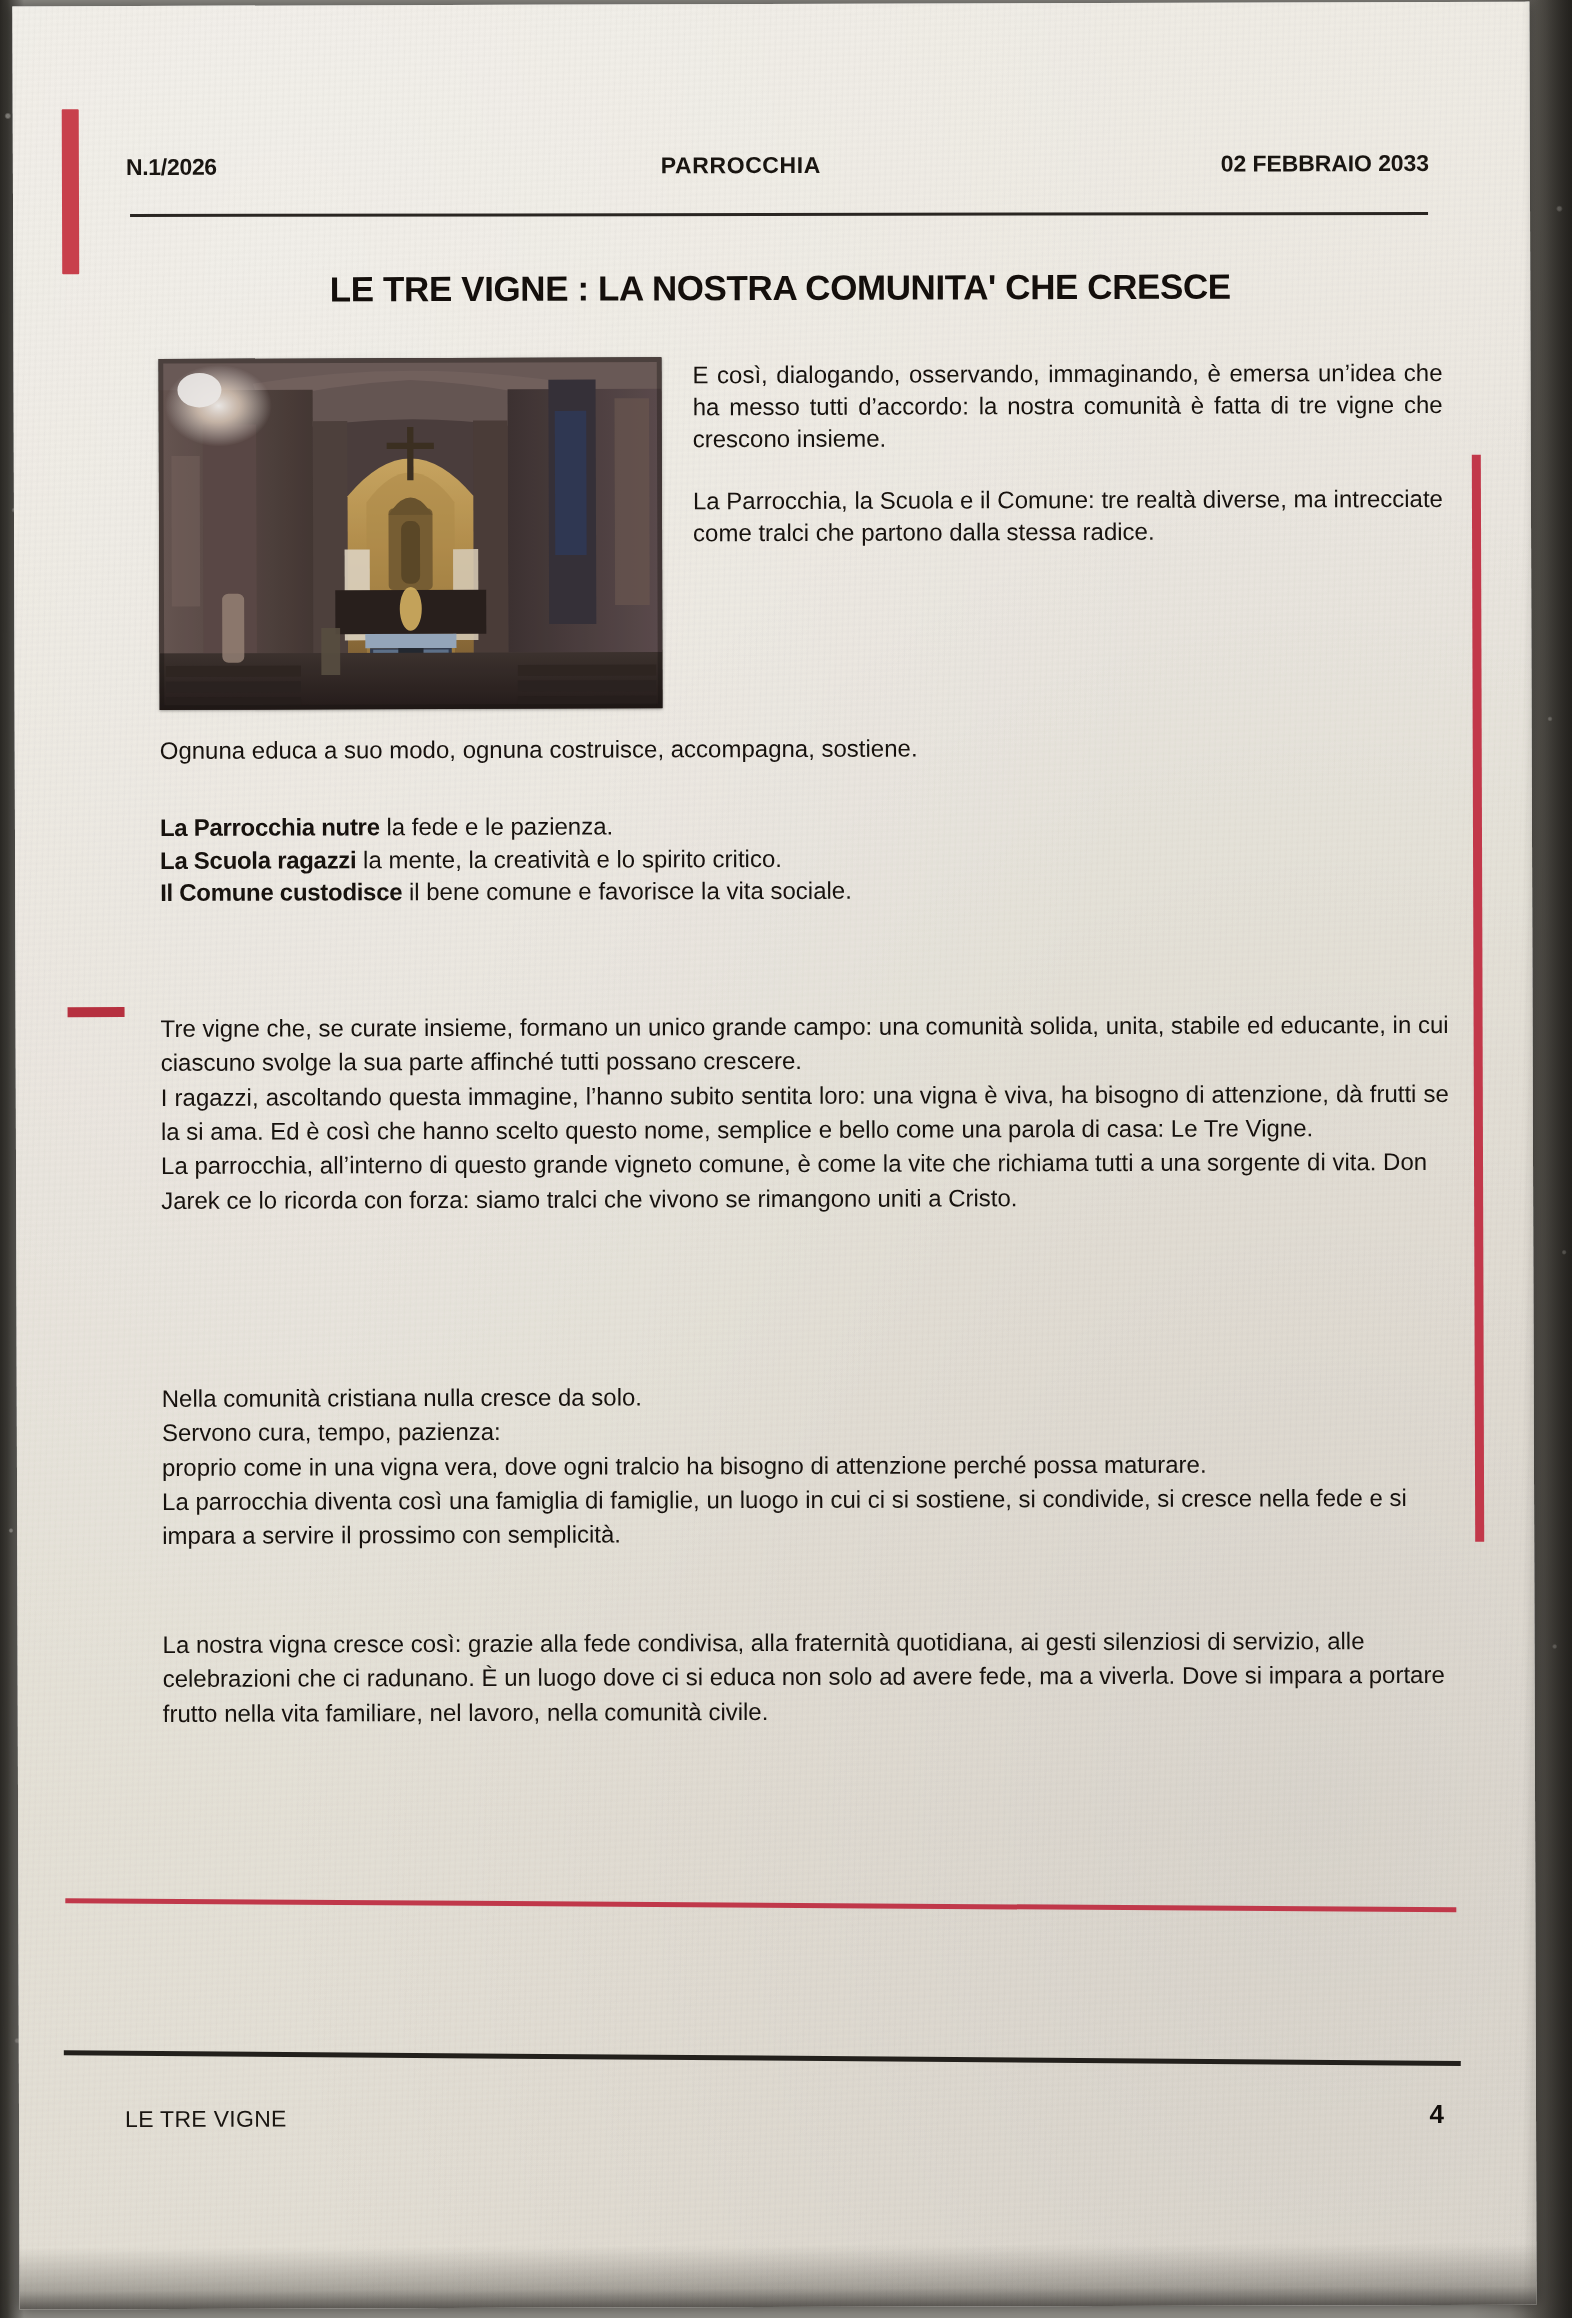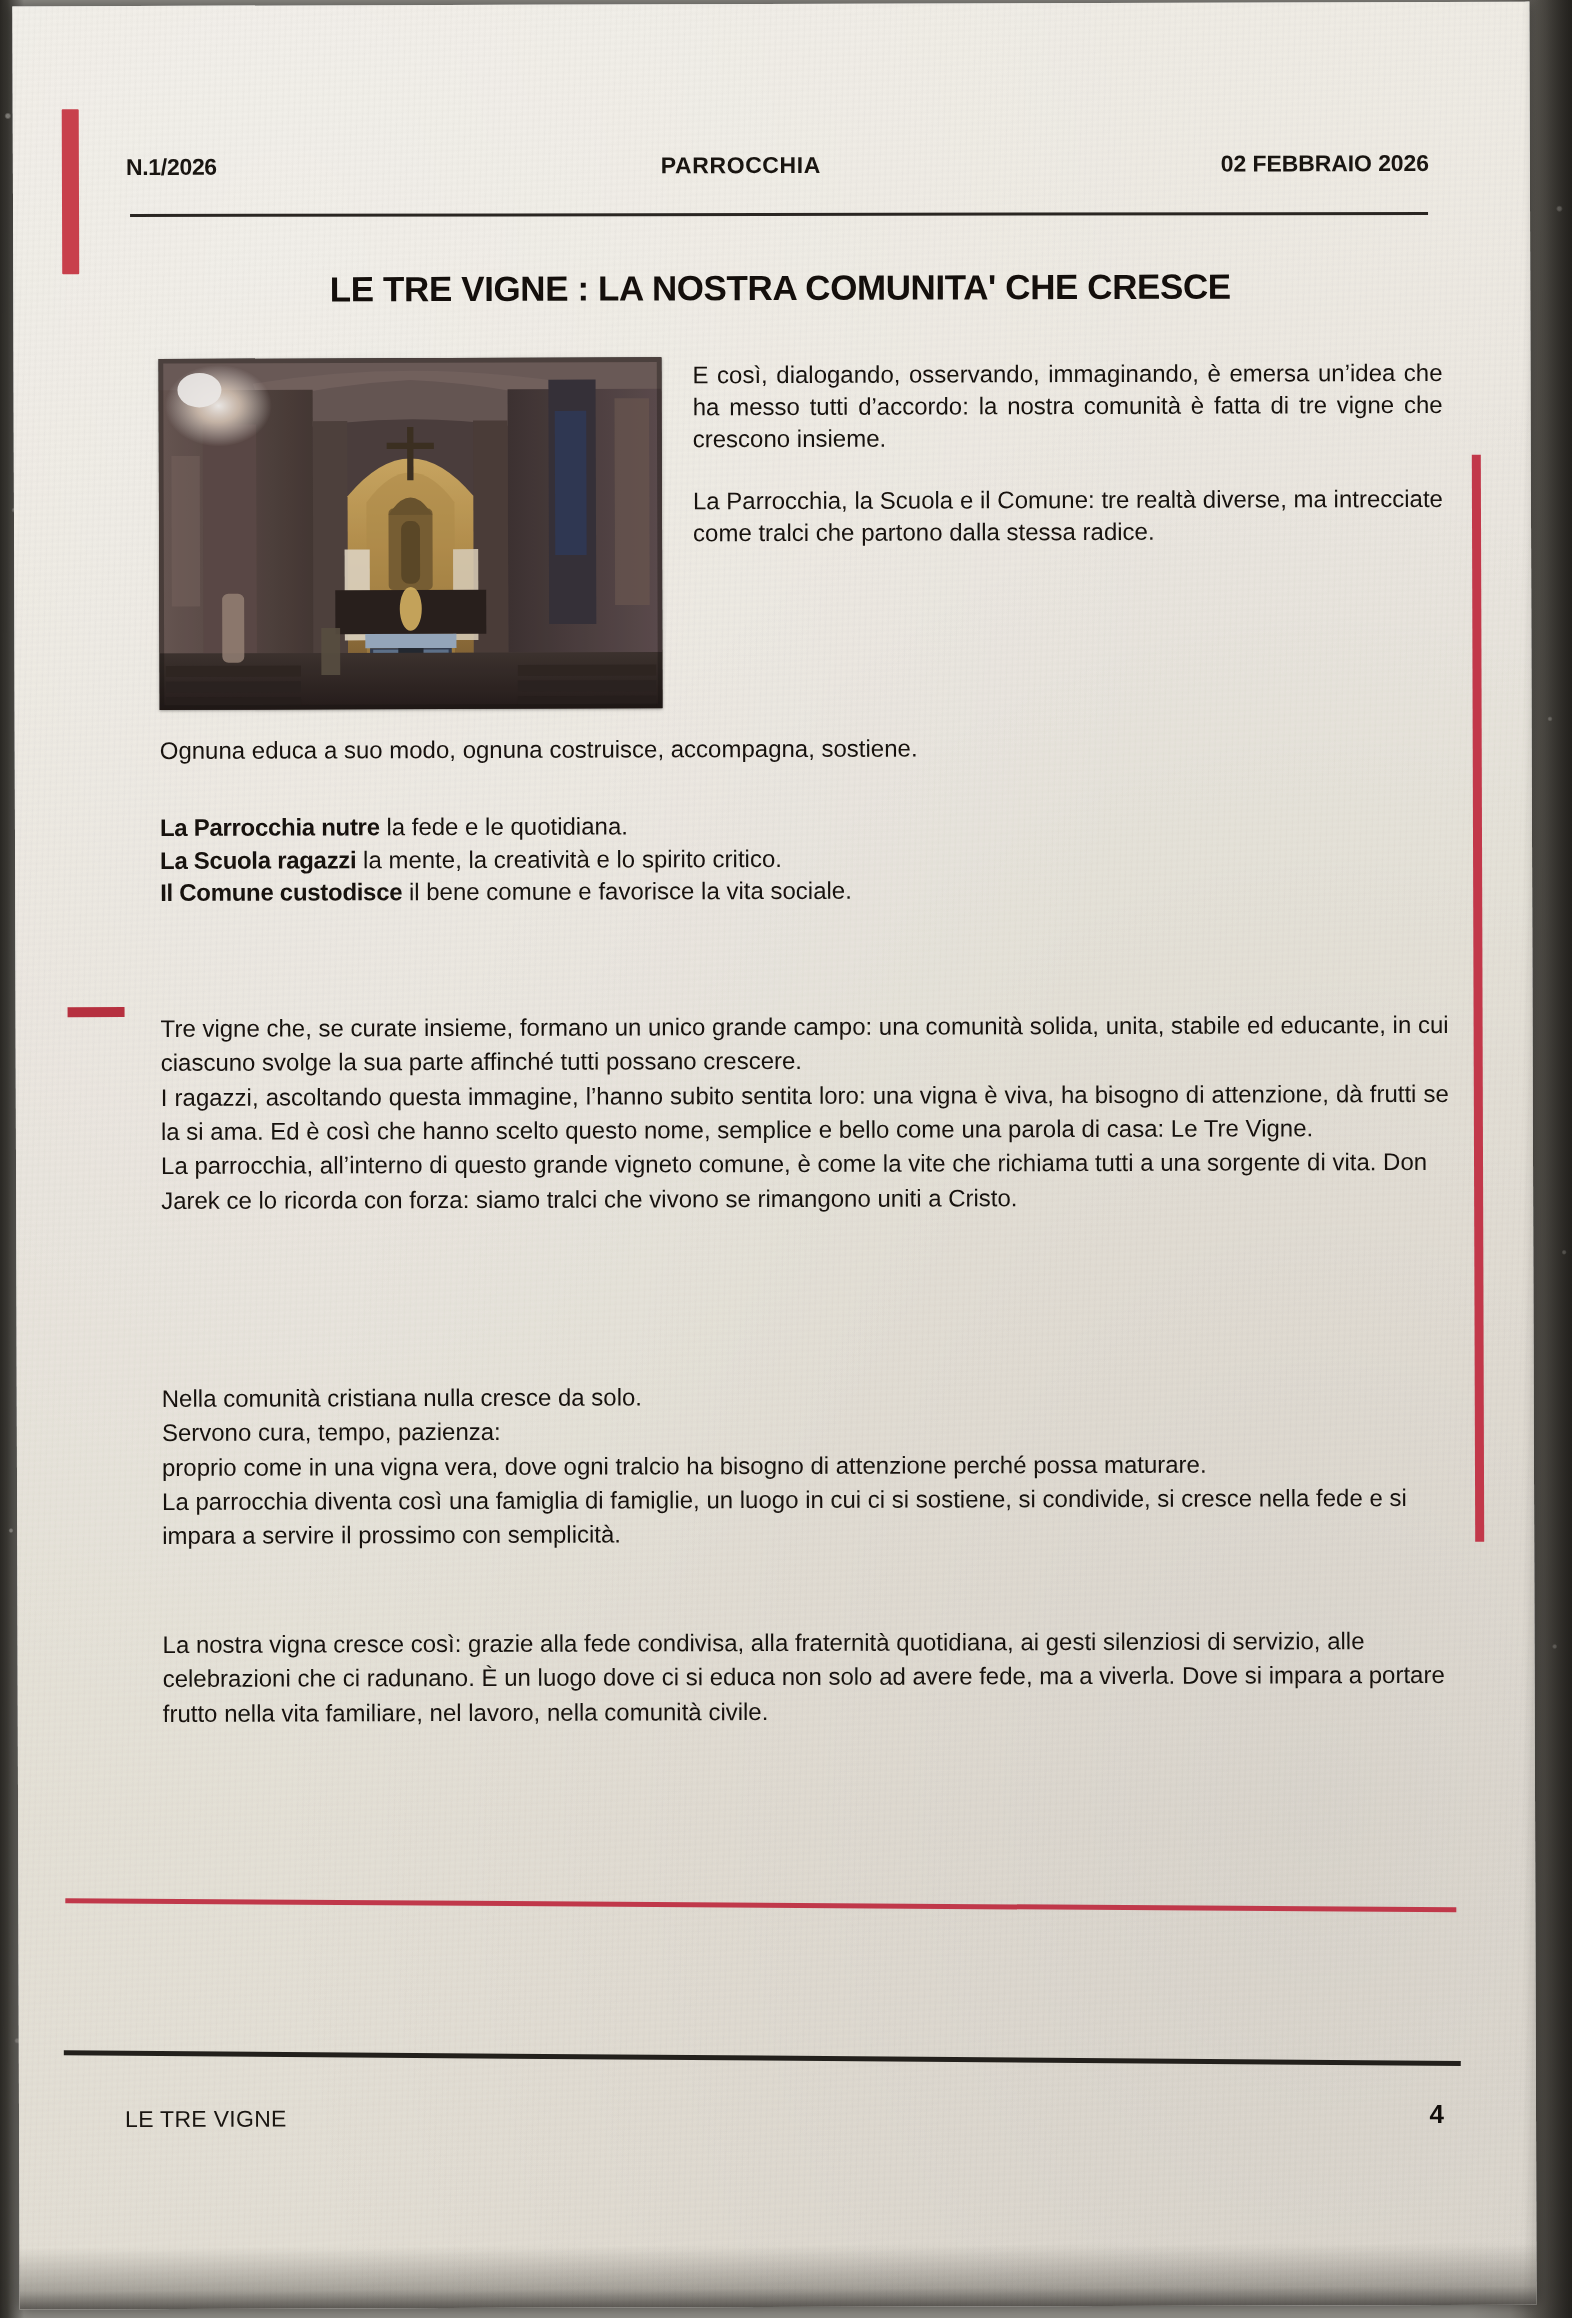--- a/index.html
+++ b/index.html
@@ -289,21 +289,21 @@
 
     <div class="content">
 
       <div class="accent-bar-left"></div>
       <div class="accent-bar-right"></div>
       <div class="accent-dash-left"></div>
 
       <div class="masthead">
         <div class="mast-issue">N.1/2026</div>
         <div class="mast-center">PARROCCHIA</div>
-        <div class="mast-date">02 FEBBRAIO 2026</div>
+        <div class="mast-date">02 FEBBRAIO 2033</div>
       </div>
       <div class="rule-header"></div>
 
       <div class="headline">LE TRE VIGNE : LA NOSTRA COMUNITA' CHE CRESCE</div>
 
       <div class="photo-wrap">
         <div class="photo">
           <svg viewBox="0 0 320 224" preserveAspectRatio="none">
             <defs>
               <linearGradient id="apseGlow" x1="0" y1="0" x2="0" y2="1">
@@ -395,21 +395,21 @@
 
       <div class="intro-col">
         <p>E così, dialogando, osservando, immaginando, è emersa un’idea che ha messo tutti d’accordo: la nostra comunità è fatta di tre vigne che crescono insieme.</p>
         <p>La Parrocchia, la Scuola e il Comune: tre realtà diverse, ma intrecciate come tralci che partono dalla stessa radice.</p>
       </div>
 
       <div class="line-single" style="top:731px;">Ognuna educa a suo modo, ognuna costruisce, accompagna, sostiene.</div>
 
       <div class="three-list">
         <div>
-          <b>La Parrocchia nutre</b><span> la fede e le quotidiana.</span>
+          <b>La Parrocchia nutre</b><span> la fede e le pazienza.</span>
         </div>
         <div>
           <b>La Scuola ragazzi</b><span> la mente, la creatività e lo spirito critico.</span>
         </div>
         <div>
           <b>Il Comune custodisce</b><span> il bene comune e favorisce la vita sociale.</span>
         </div>
       </div>
 
       <div class="body-block justified" style="top:1006px;">

